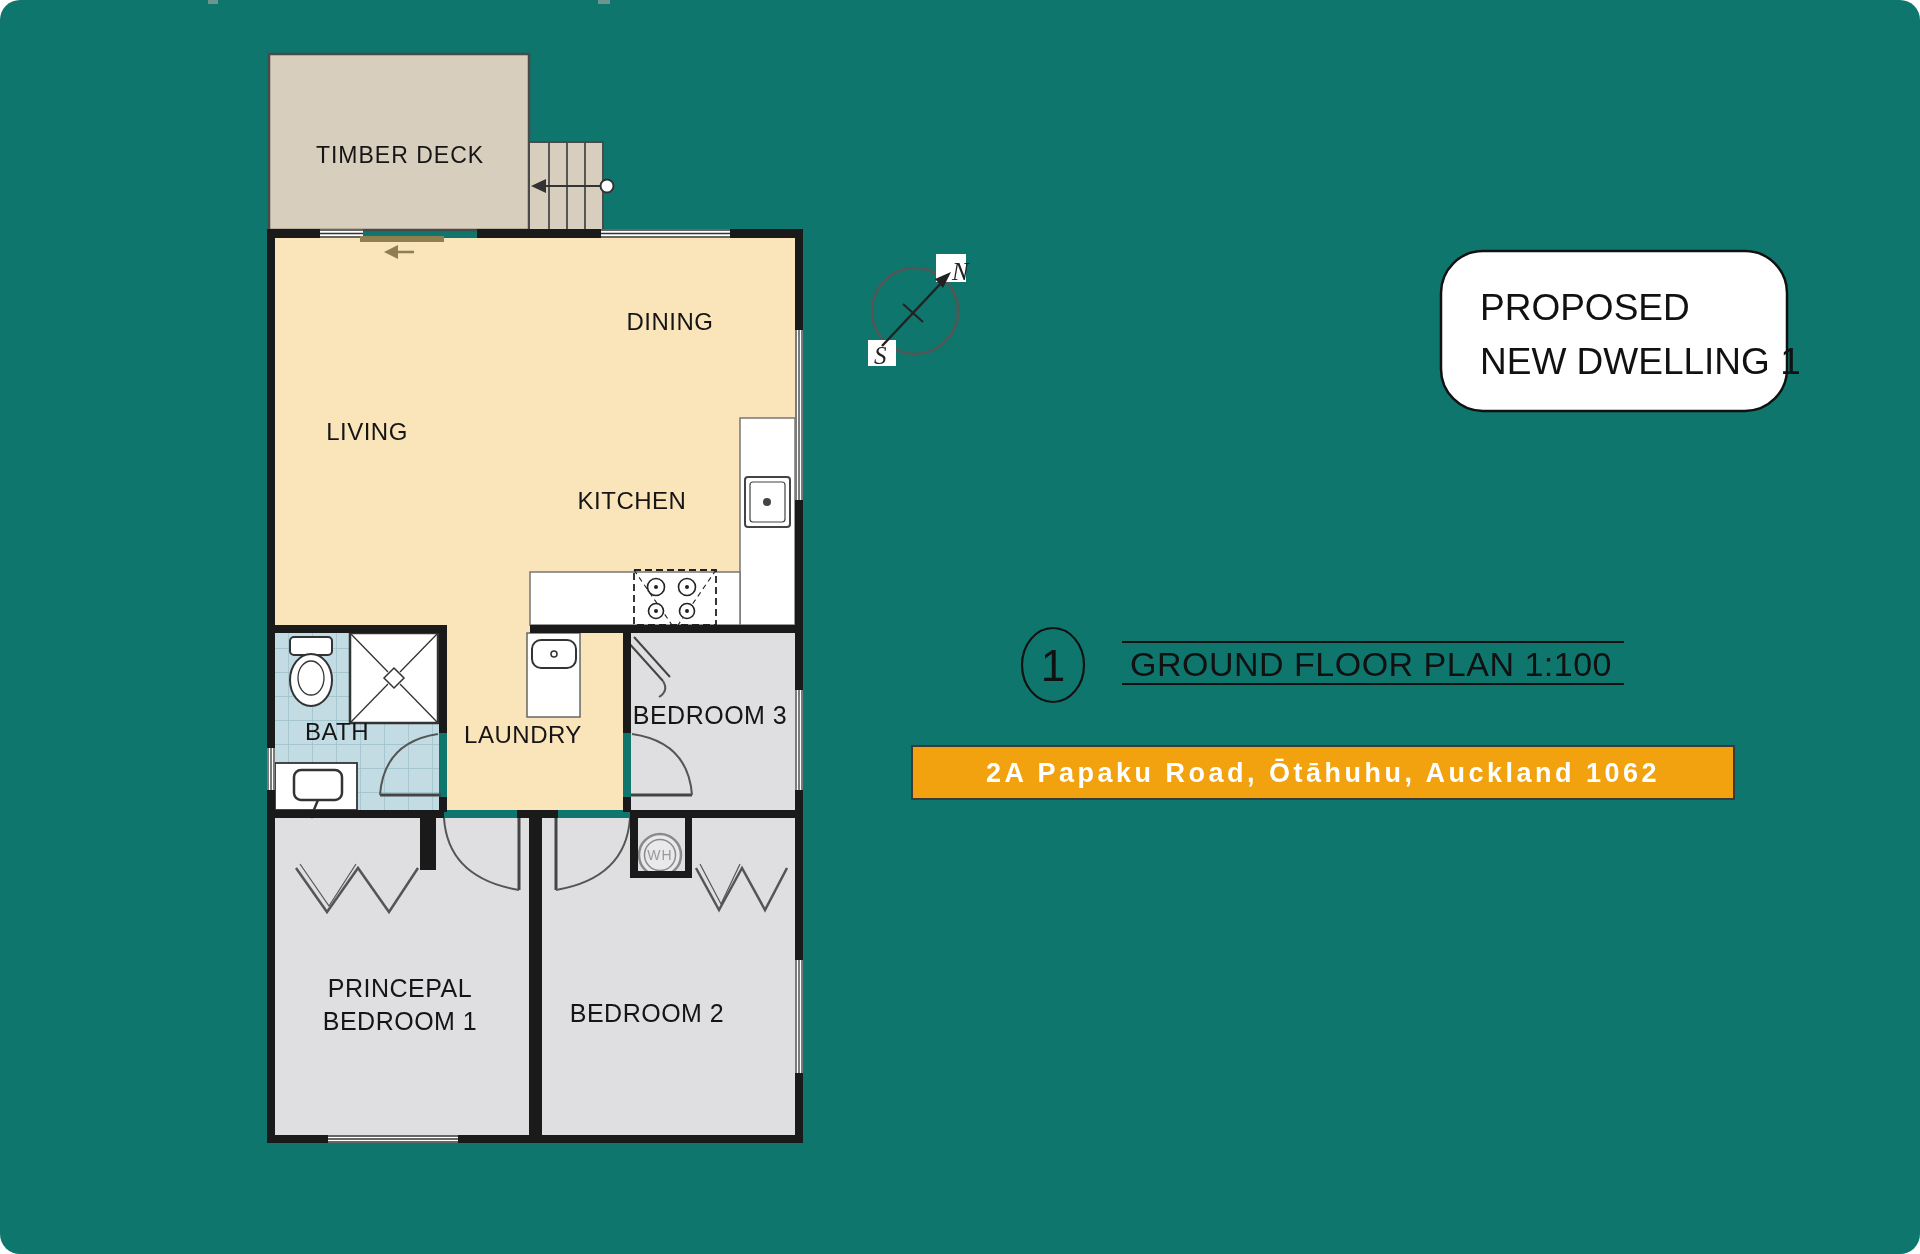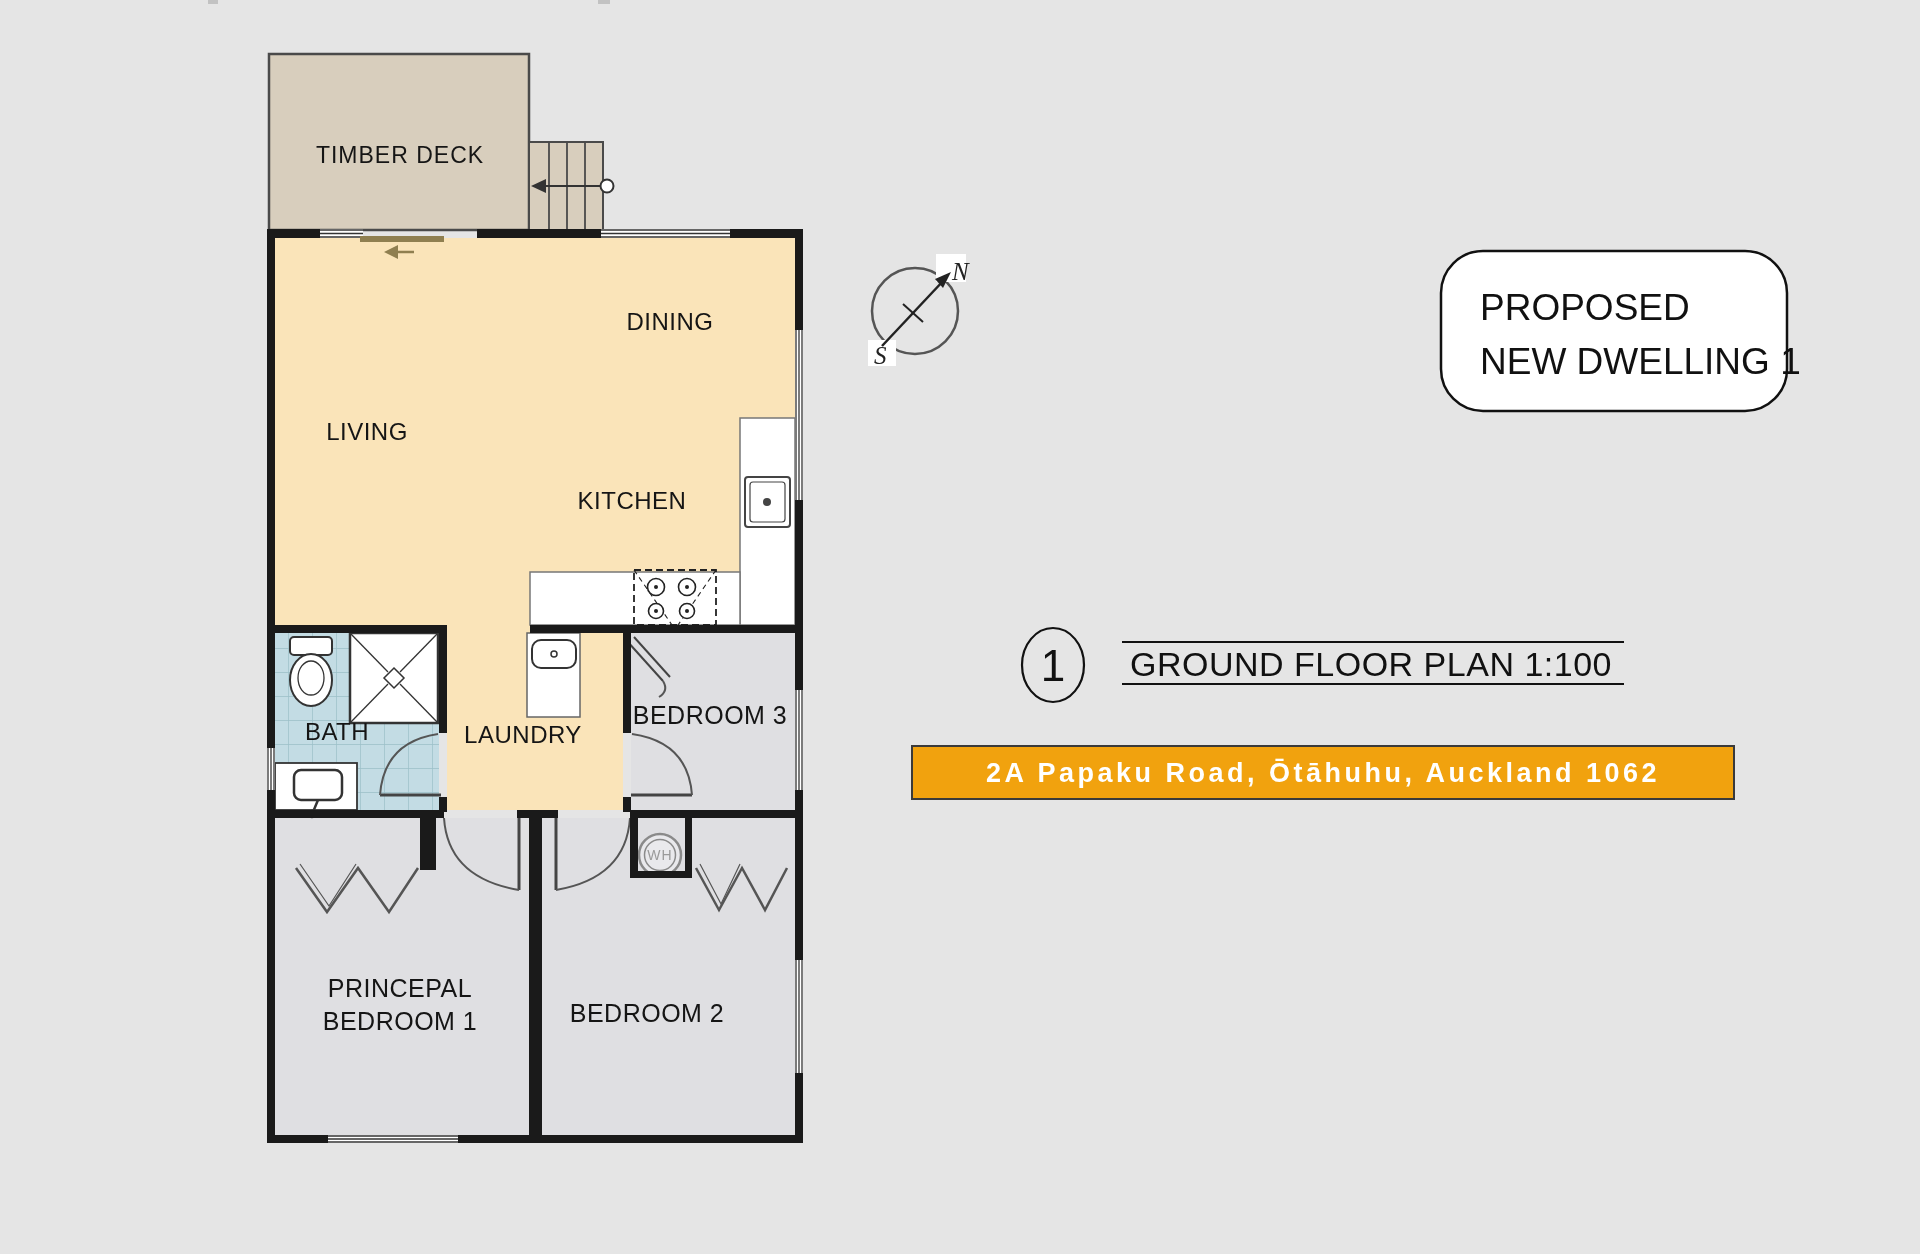--- a/index.html
+++ b/index.html
@@ -1,17 +1,17 @@
 <!DOCTYPE html>
 <html><head>
 <meta charset="utf-8">
 <style>
   html,body{margin:0;padding:0;background:#ffffff;}
-  .page{position:relative;width:1920px;height:1254px;background:#e5e5e5;overflow:hidden;
-        font-family:"Liberation Sans","DejaVu Sans",sans-serif;}
+  .page{position:relative;width:1920px;height:1254px;background:#0f766e;overflow:hidden;
+        font-family:"Liberation Sans","DejaVu Sans",sans-serif;border-radius:20px;}
   svg{position:absolute;left:0;top:0;}
   .wall{fill:#1a1a1a;}
   .thinline{stroke:#333;stroke-width:1.3;}
   .door-arc{fill:none;stroke:#555;stroke-width:2;}
   .door-leaf{stroke:#444;stroke-width:3;}
   .room-label{font-size:24px;fill:#151515;letter-spacing:0.5px;}
   .bed-label{font-size:25px;fill:#151515;letter-spacing:0.5px;}
   .deck-label{font-size:23px;fill:#151515;letter-spacing:1px;}
   .wh-label{font-size:14px;fill:#9a9a9a;letter-spacing:1px;}
   .compass-label{font-family:"Liberation Serif","DejaVu Serif",serif;font-style:italic;font-size:25px;fill:#222;}

